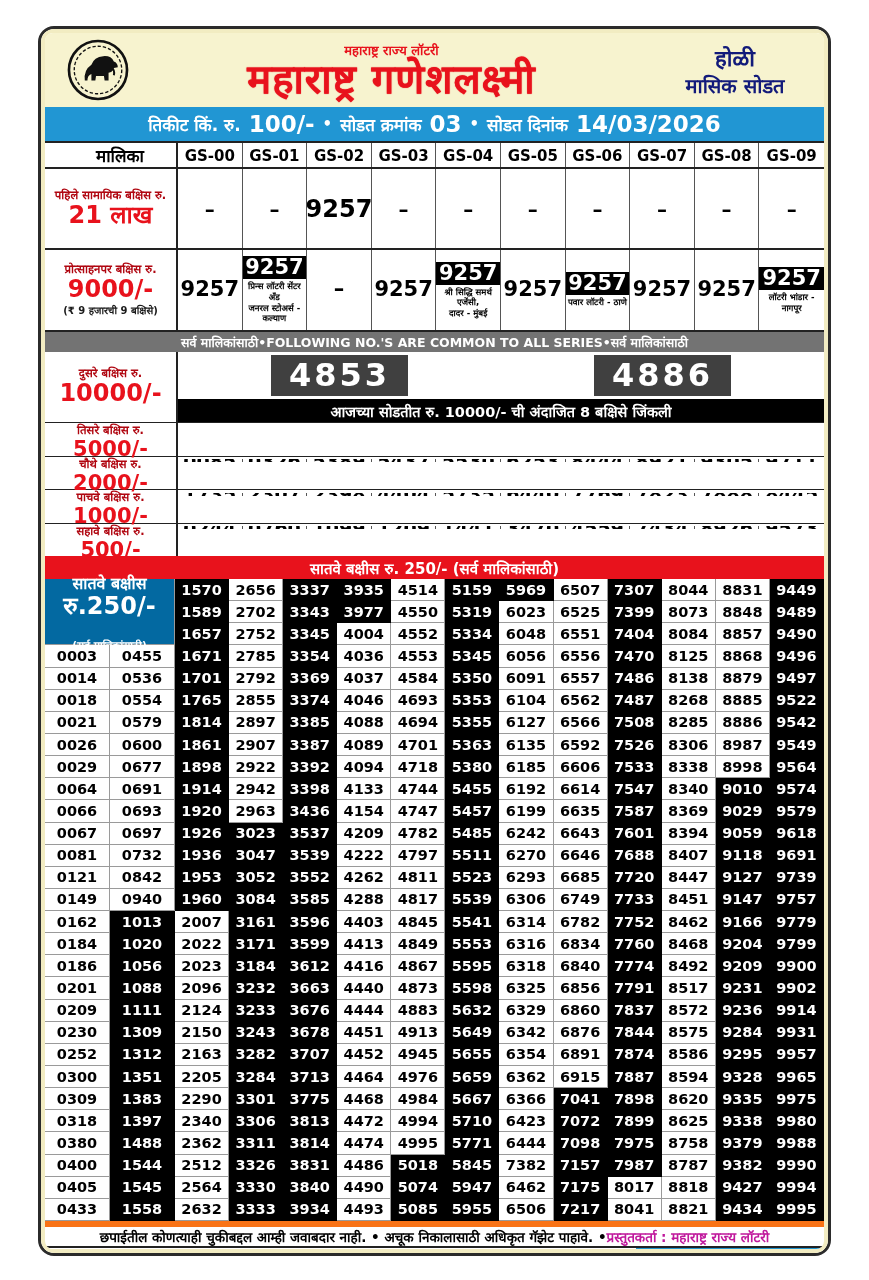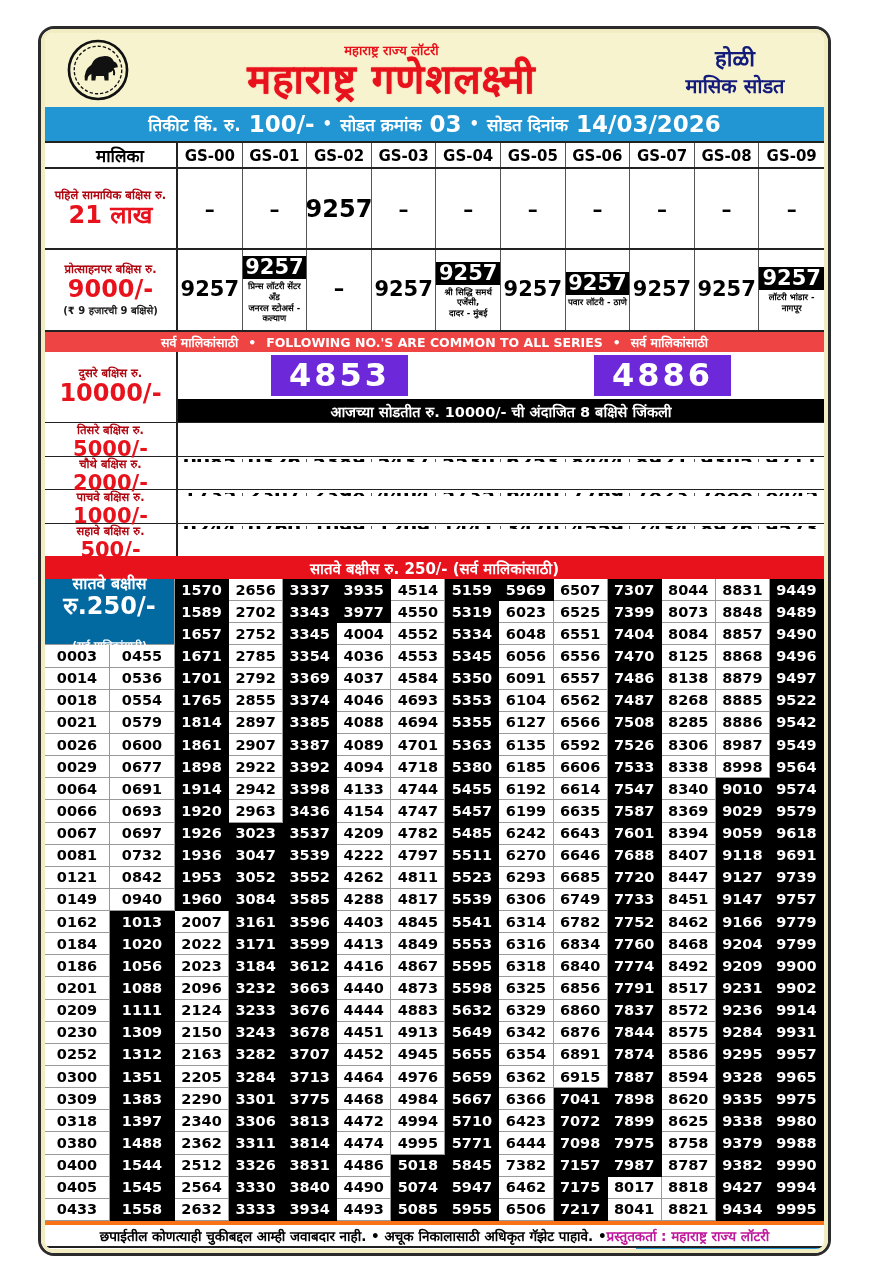--- a/index.html
+++ b/index.html
@@ -46,30 +46,30 @@
   .plbl-amt { color:#e8121c; font-size:24px; font-weight:bold; line-height:1.1; }
   .plbl-amt2 { color:#e8121c; font-size:21px; font-weight:bold; }
   .plbl-note { color:#1a1a1a; font-size:10px; font-weight:bold; }
   .fpv { font-size:20px; font-weight:bold; }
   .fpv.win { font-size:24px; }
   .cons-num { font-size:21px; font-weight:bold; line-height:1.1; padding:0 3px; }
   .cons-num.hl { background:#000; color:#fff; }
   .cons-shop { font-size:8.5px; font-weight:bold; line-height:1.25; white-space:pre-line; margin-top:2px; }
 
   
-  .common-bar { height:22px; background:#ef4444; color:#fff; font-weight:bold; font-size:12.5px;
-                display:flex; align-items:center; justify-content:center; gap:10px; flex:0 0 auto;
+  .common-bar { height:22px; background:#737373; color:#fff; font-weight:bold; font-size:12.5px;
+                display:flex; align-items:center; justify-content:center; flex:0 0 auto;
                 border-top:2px solid #222; }
 
   
   .second-row { display:grid; grid-template-columns:133px 1fr; height:70px; flex:0 0 auto; }
   .second-right { display:flex; flex-direction:column; }
   .second-nums { flex:1; display:flex; }
   .second-half { flex:1; display:flex; align-items:center; justify-content:center; }
-  .big-num { background:#6d28d9; color:#fff; font-size:32px; font-weight:bold; letter-spacing:3px;
+  .big-num { background:#404040; color:#fff; font-size:32px; font-weight:bold; letter-spacing:3px;
              padding:0 18px; line-height:1.3; }
   .second-note { height:23px; background:#000; color:#fff; font-size:14.5px; font-weight:bold;
                  display:flex; align-items:center; justify-content:center; }
 
   
   .prize-row { display:grid; grid-template-columns:133px repeat(10,1fr); height:33.5px;
                border-top:1.5px solid #222; flex:0 0 auto; }
   .pnum { font-size:19px; font-weight:bold;margin-top:36px; }
 
   
@@ -83,21 +83,21 @@
   .g-cell.black-cell { background:#000; color:#fff; border-color:#000; }
   .g-cell.white-cell { background:#fff; color:#000; }
   .seventh-label { grid-column:1 / 3; grid-row:1 / 4; background:#0369a1; color:#fff;
                    display:flex; flex-direction:column; align-items:center; justify-content:center;
                    border-right:1px solid #9a9a9a; border-bottom:1px solid #9a9a9a; }
   .seventh-label .l1 { font-size:16px; font-weight:bold; }
   .seventh-label .l2 { font-size:24px; font-weight:bold; line-height:1.05; }
   .seventh-label .l3 { font-size:10.5px; font-weight:bold;margin-top:19px; }
 
   
-  .disclaimer { height:25px; border-top:4px solid #f97316; display:flex; align-items:center;
+  .disclaimer { height:25px; border-top:6px solid #f97316; display:flex; align-items:center;
                 justify-content:center; font-size:13.5px; font-weight:bold; flex:0 0 auto; }
   .disclaimer .presenter { color:#c0189c; }
   .bottom-bar { flex:1; border-top:2px solid #222; display:flex; align-items:center; position:relative; background:#fff; }
   .bb-brand { display:flex; align-items:baseline; gap:6px; margin-left:24px; }
   .bb-prefix { color:#e8121c; font-size:13px; font-weight:bold; }
   .bb-name { color:#e8121c; font-size:32px; font-weight:bold; letter-spacing:1px; }
   .bb-mid { flex:1; text-align:center; font-weight:bold; font-size:24px; }
   .bb-ev1 { color:#e8121c; }
   .bb-ev2 { color:#1c1cc0; }
   .bb-date-box { width:188px; height:100%; background:#2196d3; color:#fff; display:flex;

